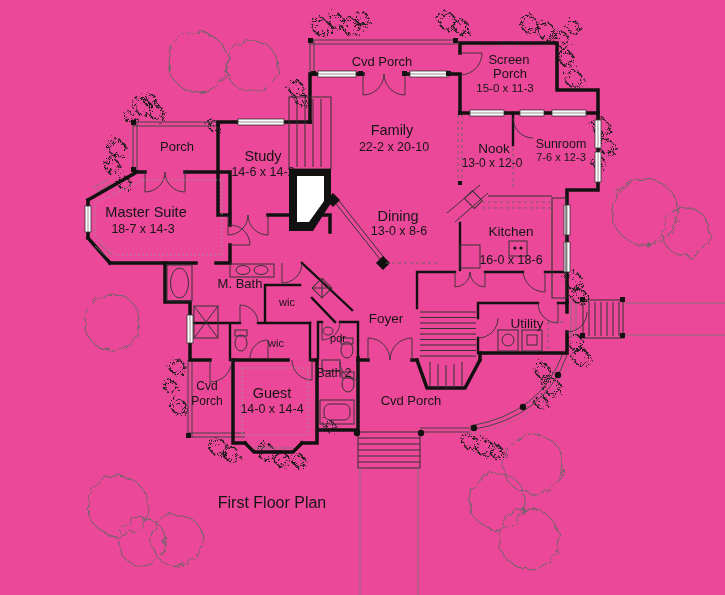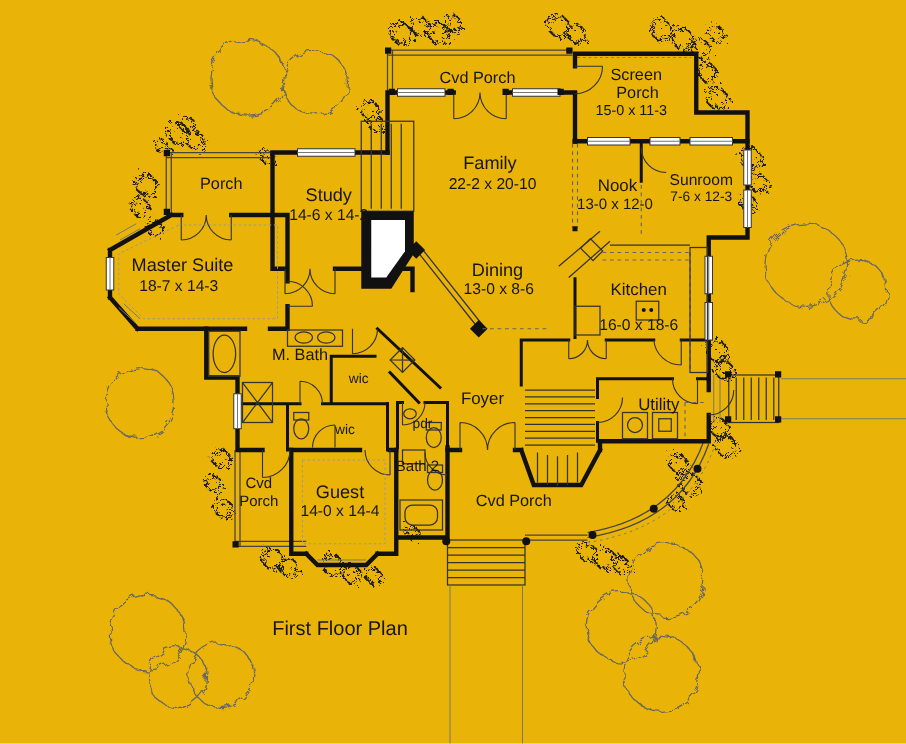--- a/index.html
+++ b/index.html
@@ -1,16 +1,16 @@
 <!DOCTYPE html>
 <html><head>
 <meta charset="utf-8">
 <style>
   html,body{margin:0;padding:0;background:#fff;}
-  .sheet{width:725px;height:595px;background:#eab308;position:relative;overflow:hidden;}
+  .sheet{width:725px;height:595px;background:#ec4899;position:relative;overflow:hidden;}
   svg{display:block;}
   text{font-family:"Liberation Sans",sans-serif;fill:#151515;}
   .rname{font-size:14px;}
   .rdim{font-size:12.5px;}
   .rmid{font-size:13px;}
   .rsmall{font-size:11px;}
   .title{font-size:16px;}
   .wallx{stroke:#111;stroke-width:3.5;fill:none;stroke-linecap:square;}
   .walli{stroke:#111;stroke-width:2.4;fill:none;stroke-linecap:square;}
   .thin{stroke:#333;stroke-width:1;fill:none;}

